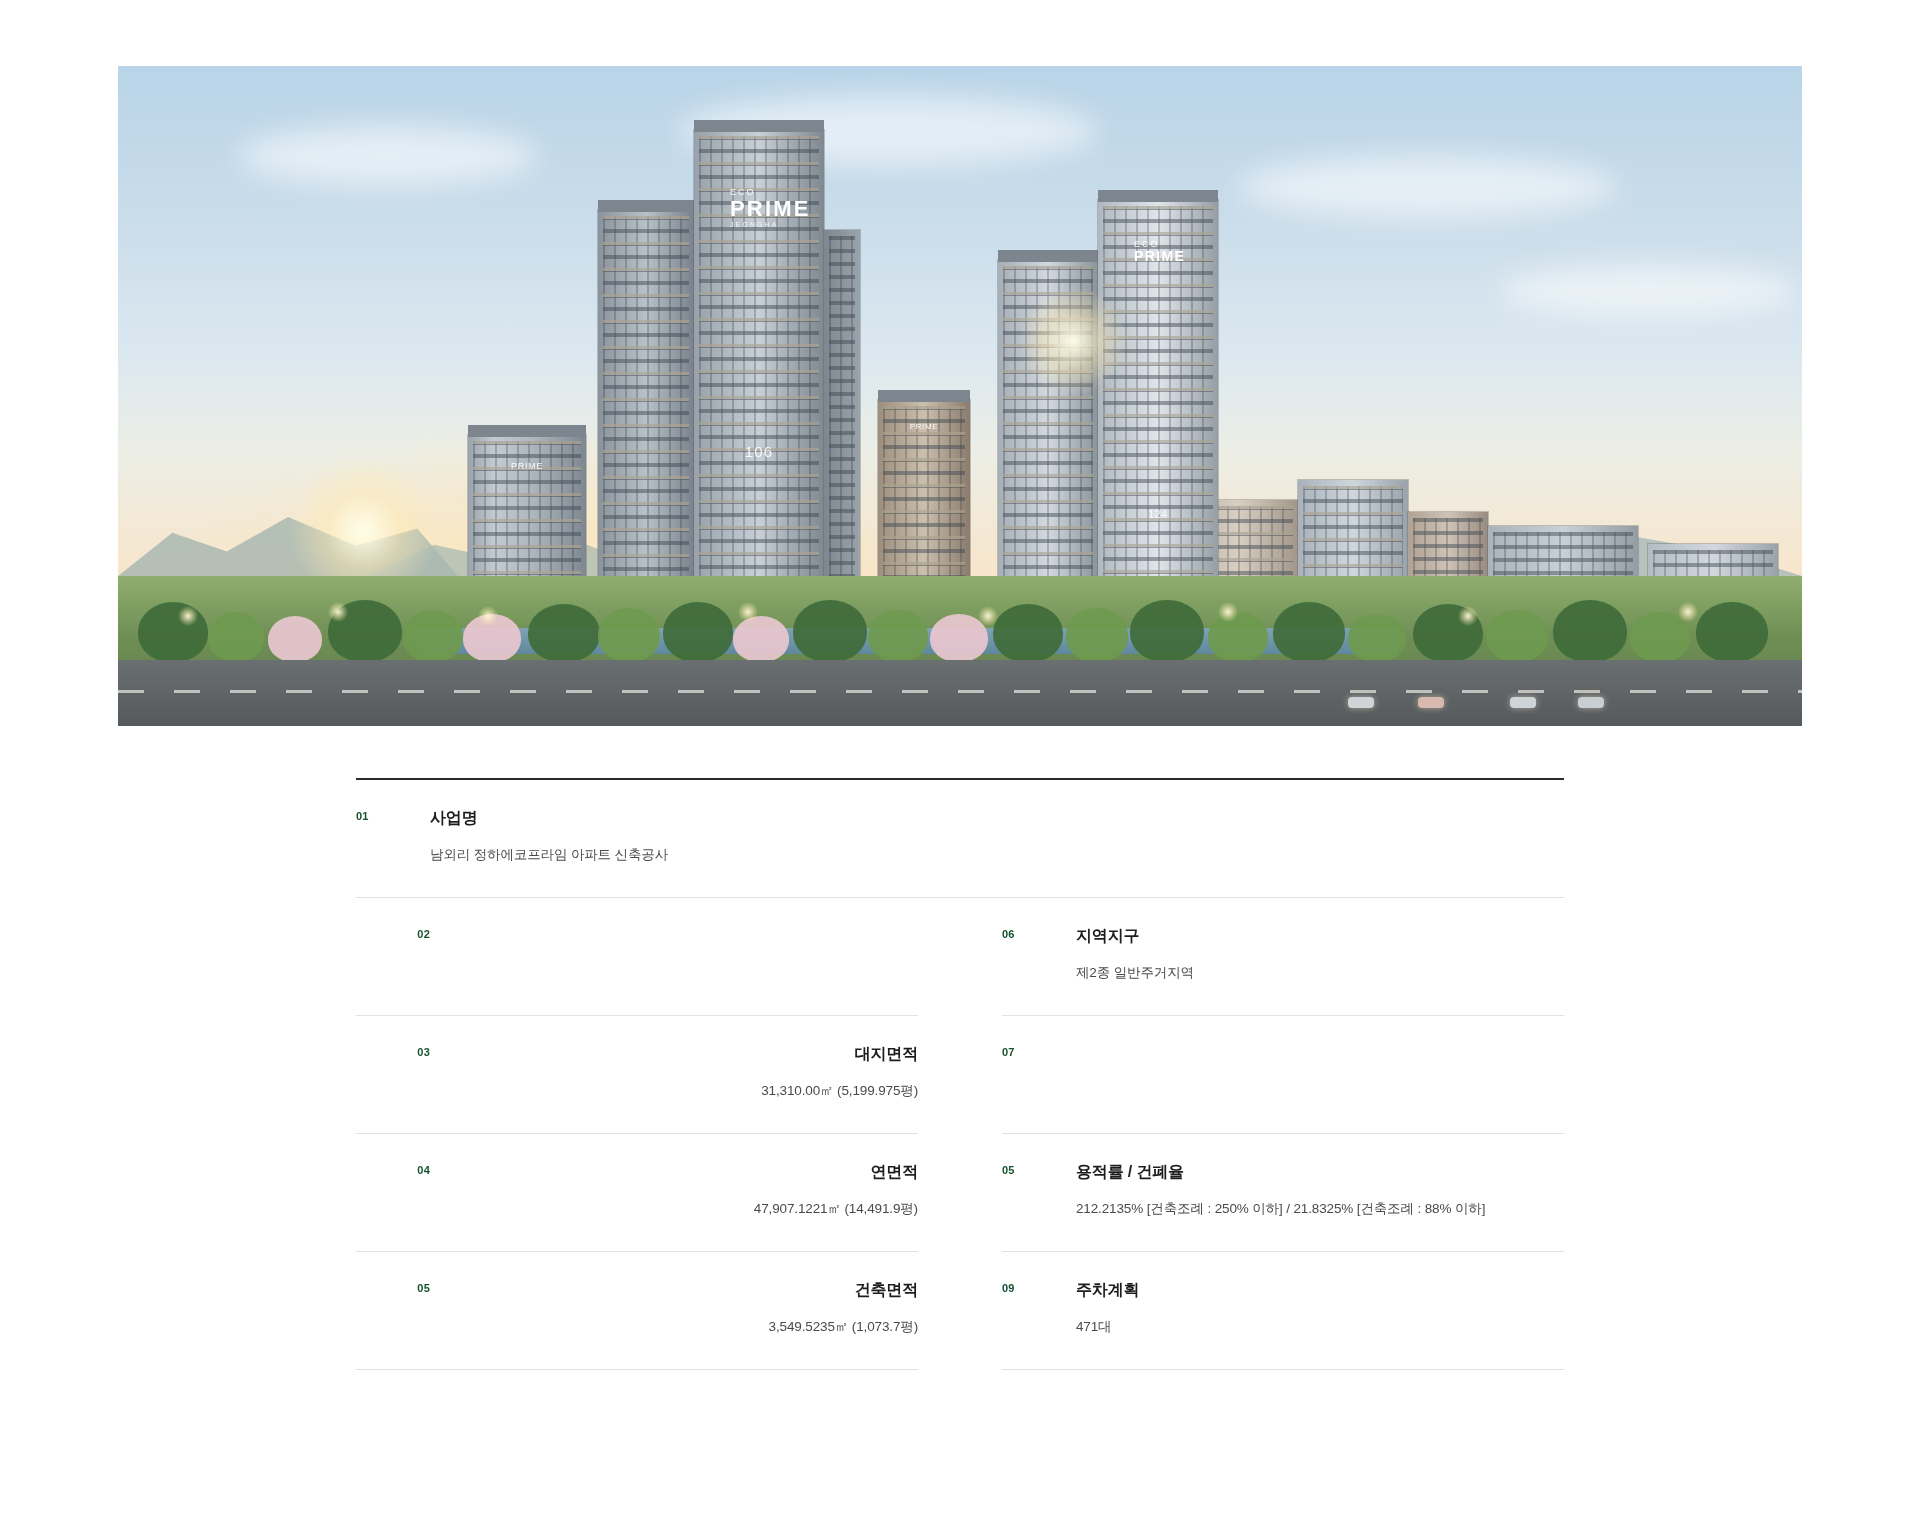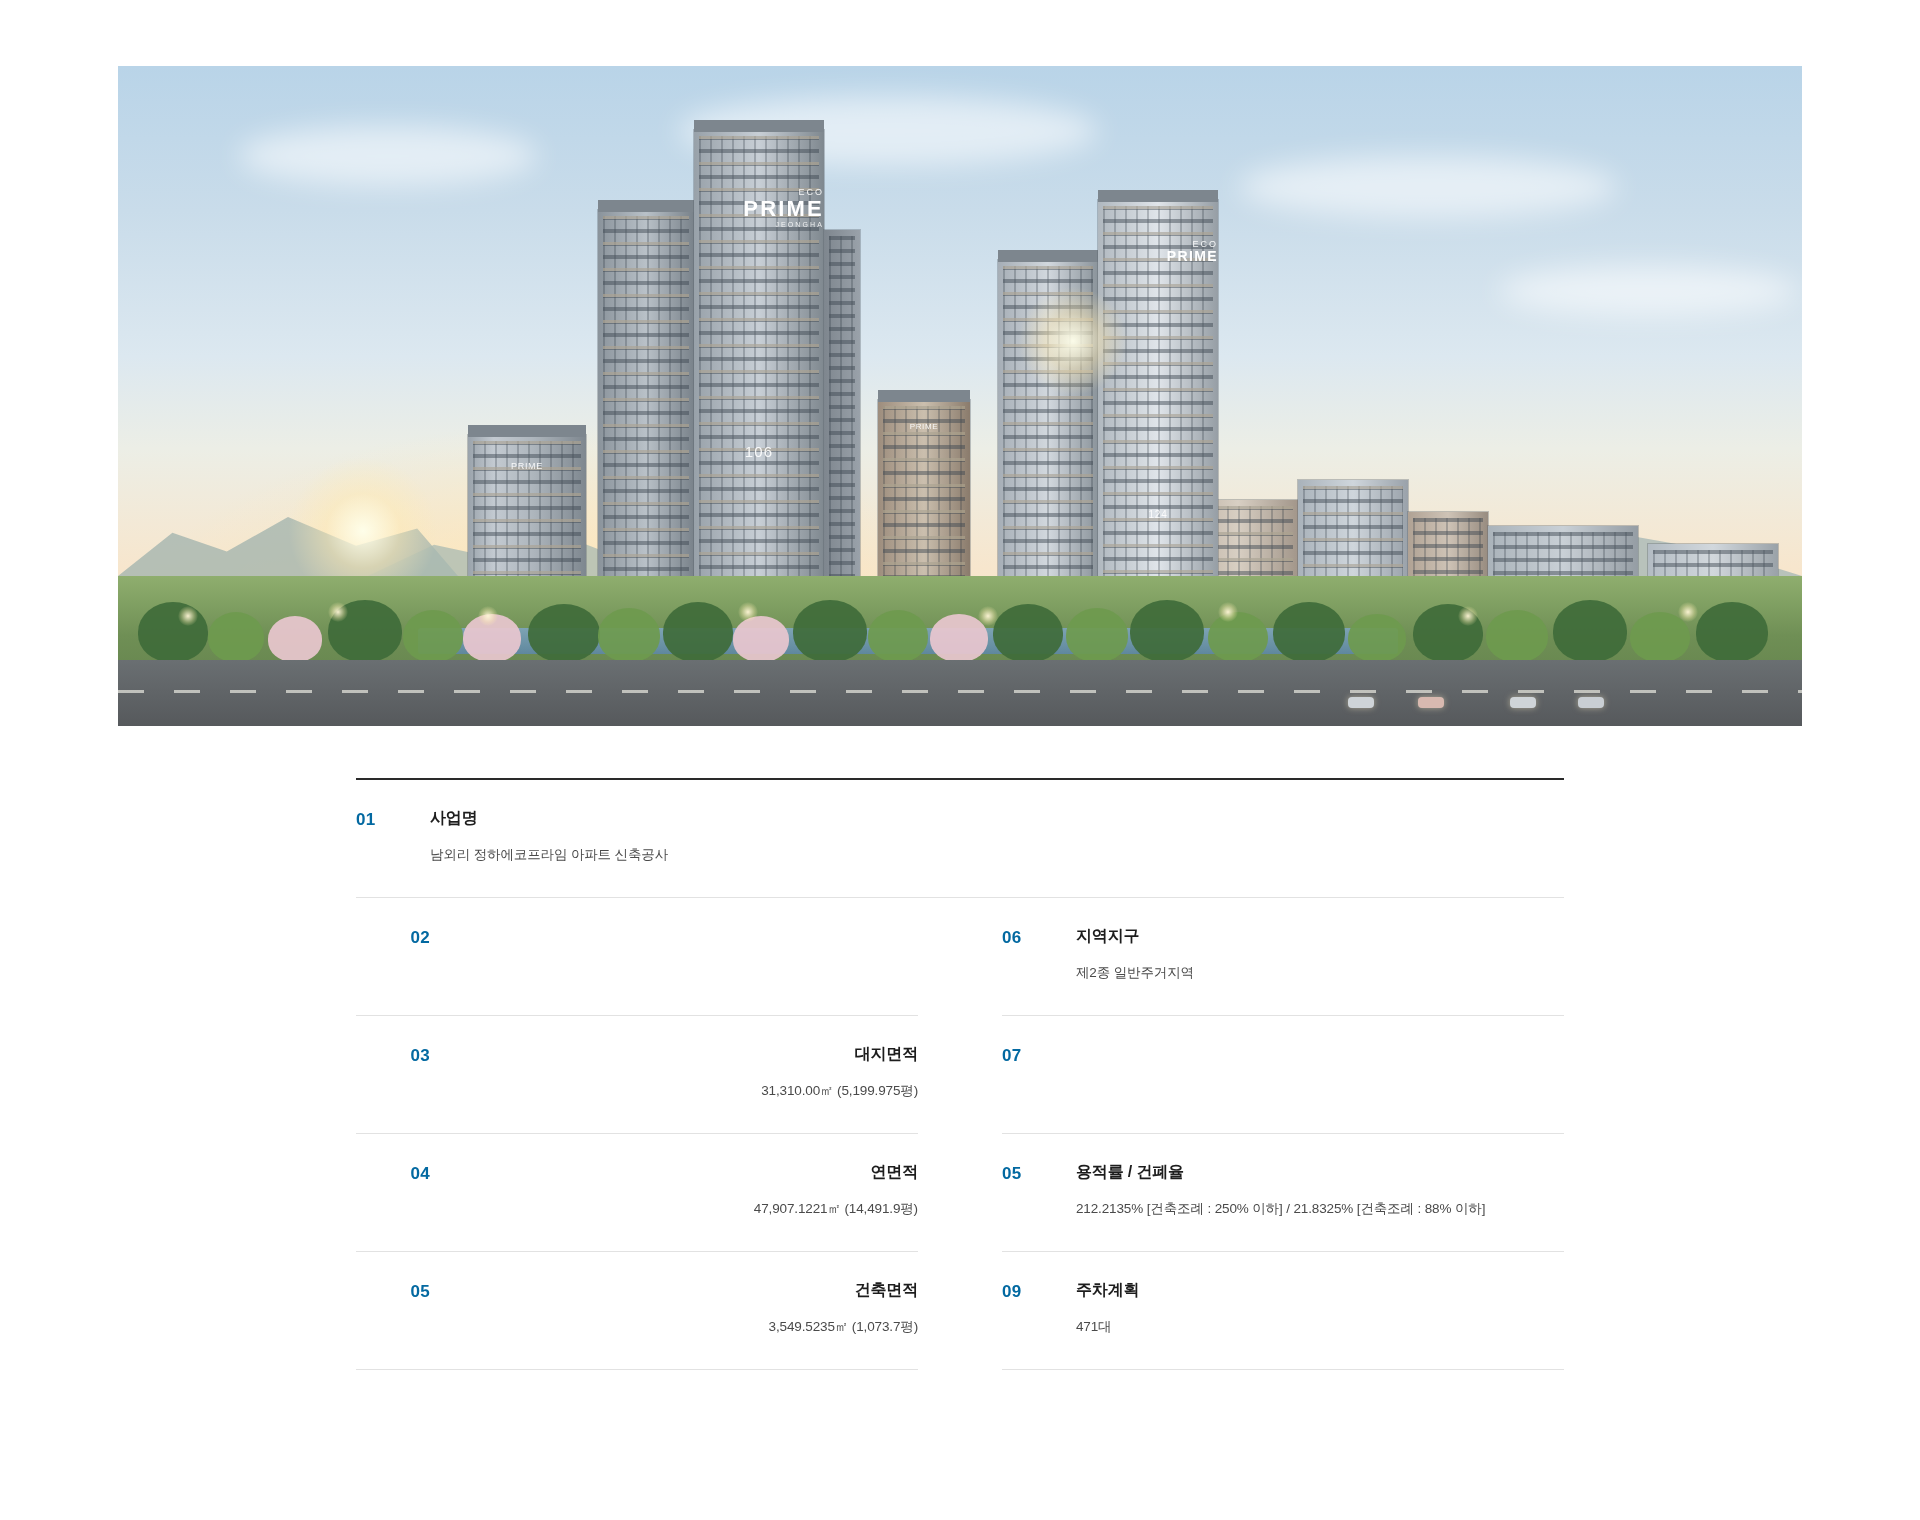--- a/index.html
+++ b/index.html
@@ -121,21 +121,21 @@
     left: 0; right: 0;
     color: #fff;
     font-size: 11px;
     text-align: center;
     letter-spacing: .08em;
     opacity: .9;
   }
   .brandmark {
     position: absolute;
     color: #fff;
-    text-align: right;
+    text-align: left;
     line-height: 1.05;
     padding-left: 36px;
   }
   .brandmark .b1 { font-size: 9px; letter-spacing: .22em; opacity: .9; }
   .brandmark .b2 { font-size: 22px; letter-spacing: .1em; font-weight: 700; }
   .brandmark .b3 { font-size: 7px; letter-spacing: .3em; opacity: .85; }
   .sunflare {
     position: absolute;
     width: 150px; height: 150px;
     border-radius: 50%;
@@ -182,23 +182,23 @@
     align-items: flex-start;
     padding: 28px 0 26px 0;
     border-bottom: 1px solid #e2e2e2;
     min-height: 118px;
   }
   .row.first { border-bottom: 1px solid #e2e2e2; }
   .row.full { width: 100%; }
   .row .num {
     width: 74px;
     flex: none;
-    font-size: 17px;
+    font-size: 11px;
     font-weight: 700;
-    color: #0369a1;
+    color: #14532d;
     letter-spacing: .02em;
     padding-top: 2px;
   }
   .row .body { flex: 1; }
   .row .label {
     font-size: 16px;
     font-weight: 700;
     color: #1d1d1d;
     margin-bottom: 16px;
     letter-spacing: -.01em;

